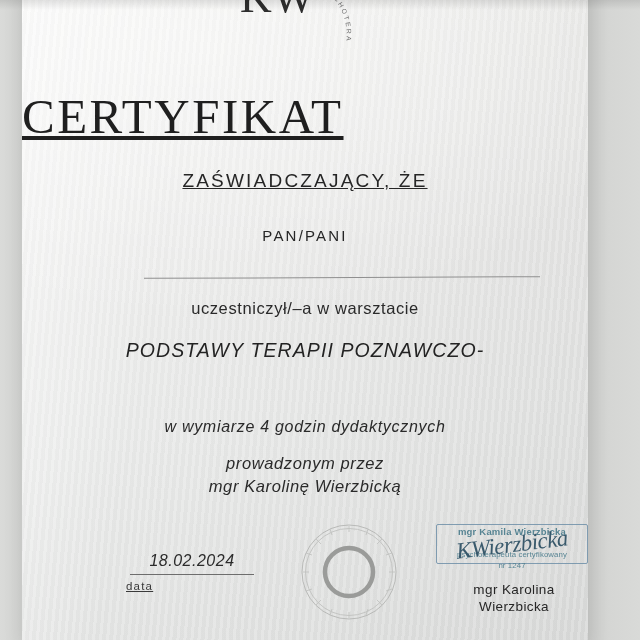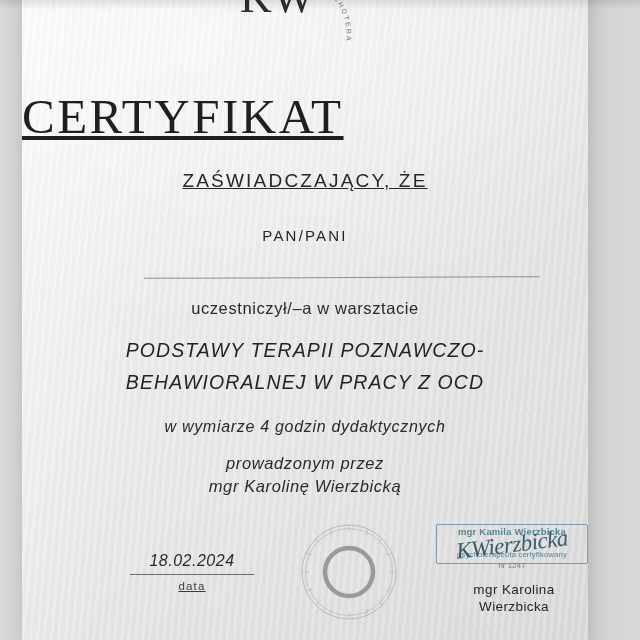--- a/index.html
+++ b/index.html
@@ -205,21 +205,20 @@
     top: 580px;
     width: 124px;
     height: 1px;
     background: #6d6d6d;
   }
   .date-label {
     position: absolute;
     left: 104px;
     top: 586px;
     width: 132px;
-    text-align: center;
     font-size: 11.5px;
     letter-spacing: 1.2px;
     color: #3a3a3a;
     text-decoration: underline;
   }
 
   
   .seal {
     position: absolute;
     left: 275px;
@@ -307,21 +306,20 @@
     </div>
 
     <div class="title">CERTYFIKAT</div>
     <div class="subtitle1">ZAŚWIADCZAJĄCY, ŻE</div>
     <div class="subtitle2">PAN/PANI</div>
 
     <div class="rule"></div>
 
     <div class="line-part participated">uczestniczył/–a w warsztacie</div>
     <div class="line-part course1">PODSTAWY TERAPII POZNAWCZO-</div>
-    <div class="line-part course2">BEHAWIORALNEJ W PRACY Z OCD</div>
     <div class="line-part hours">w wymiarze 4 godzin dydaktycznych</div>
     <div class="line-part ledby">prowadzonym przez</div>
     <div class="line-part leader">mgr Karolinę Wierzbicką</div>
 
     <div class="date">18.02.2024</div>
     <div class="date-rule"></div>
     <div class="date-label">data</div>
 
     <div class="seal">
       <svg viewBox="0 0 104 104" width="104" height="104" aria-hidden="true">

